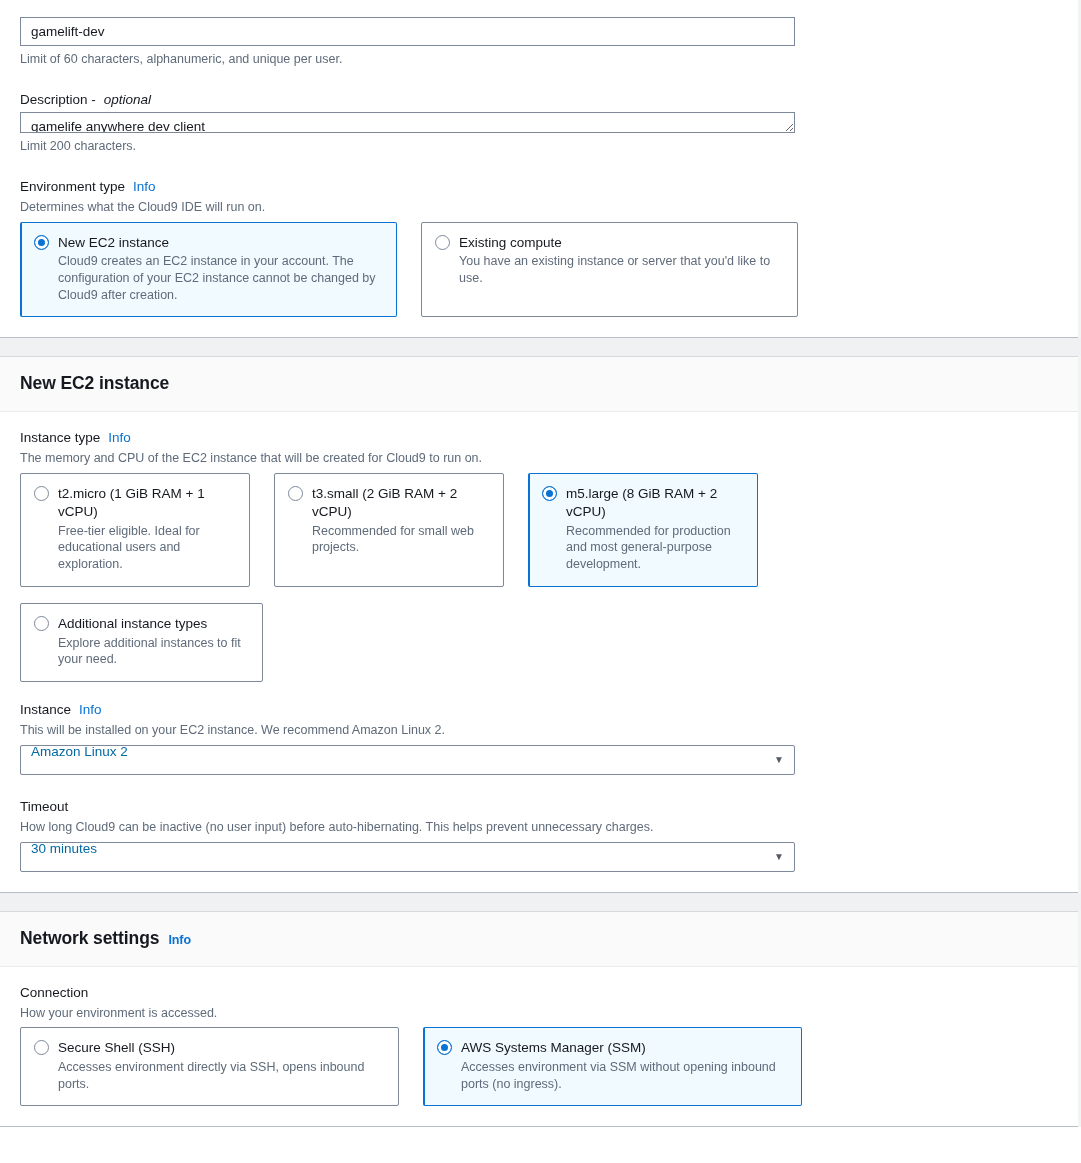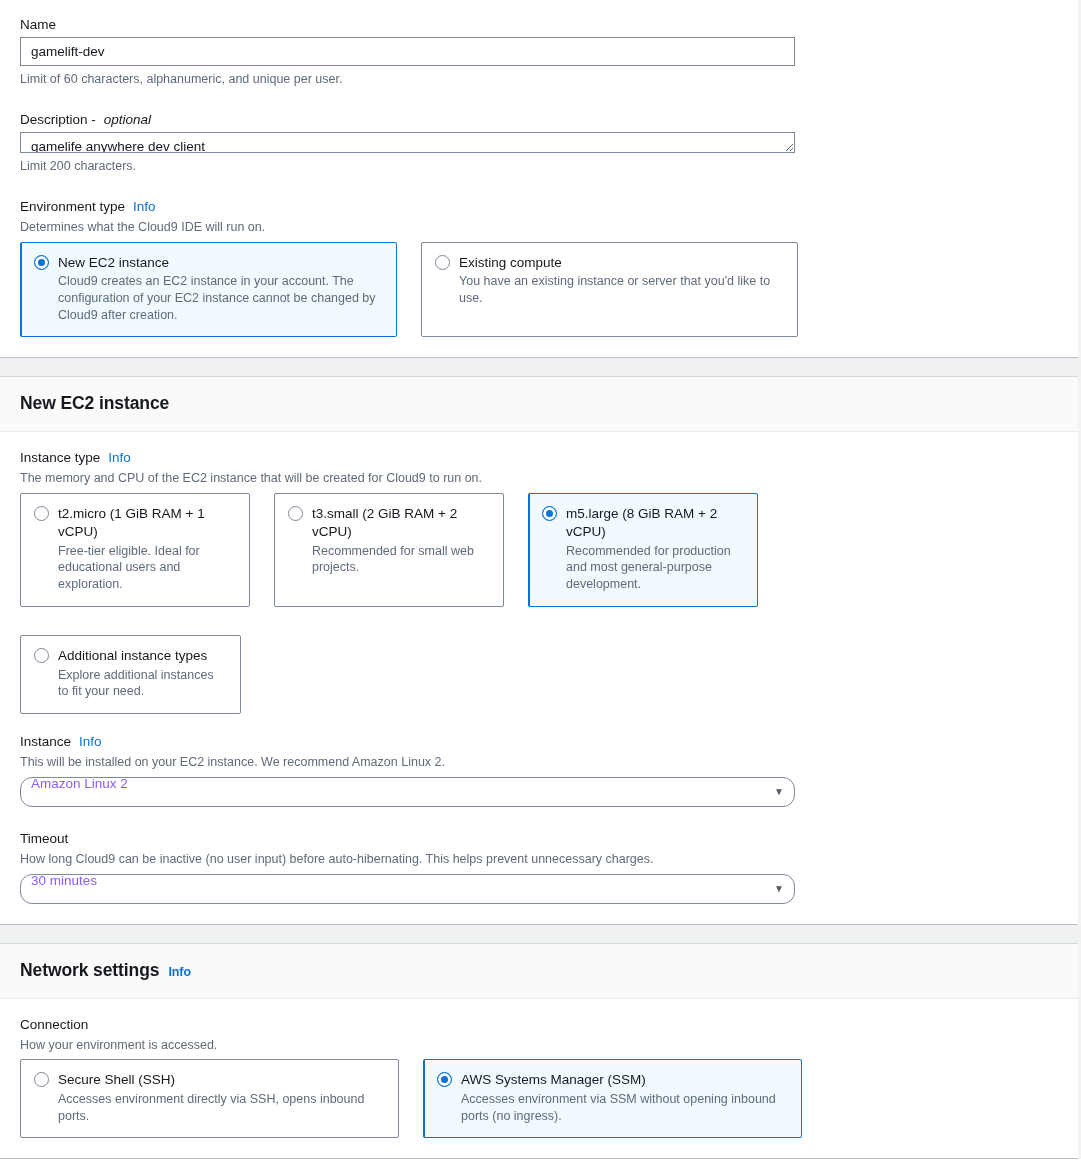--- a/index.html
+++ b/index.html
@@ -89,24 +89,24 @@
     overflow: hidden;
     line-height: 15px;
     padding-top: 6px;
   }
 
   .select-wrap { position: relative; width: 775px; }
   .select-box {
     width: 775px;
     height: 29px;
     border: 1px solid #7d8998;
-    border-radius: 12px;
+    border-radius: 2px;
     background: #ffffff;
     font-size: 13.5px;
-    color: #8b5cf6;
+    color: #0369a1;
     padding: 6px 34px 22px 10px;
     display: flex;
     align-items: center;
     cursor: pointer;
   }
   .caret {
     position: absolute;
     right: 11px; top: 0; bottom: 0;
     display: flex; align-items: center;
     pointer-events: none;
@@ -154,39 +154,36 @@
     font-size: 12.5px;
     color: #5f6b7a;
     line-height: 1.33;
     margin-top: 2px;
   }
   .tile-body { padding-left: 24px; }
 
   
   .tile.env { width: 377px; min-height: 85px; }
   .tile.inst { width: 230px; min-height: 112px; }
-  .tile.inst-add { width: 221px; min-height: 78px; margin-top: 12px; }
+  .tile.inst-add { width: 243px; min-height: 78px; }
   .tile.conn { width: 379px; min-height: 72px; }
 
   .sp-16 { height: 16px; }
   .sp-20 { height: 20px; }
   .sp-24 { height: 24px; }
 </style>
 </head>
 <body>
 
 <div class="page">
 
   <div class="panel first">
     <div class="panel-inner" style="padding-top:17px; padding-bottom:20px;">
 
       <div class="field">
-        <div class="field-label">
-          <span>Name</span>
-        </div>
         <input class="text-input" type="text" value="gamelift-dev" style="">
         <div class="field-desc">Limit of 60 characters, alphanumeric, and unique per user.</div>
       </div>
 
       <div class="sp-24"></div>
 
       <div class="field">
         <div class="field-label">
           <span>Description -</span>
           <span class="opt">optional</span>

